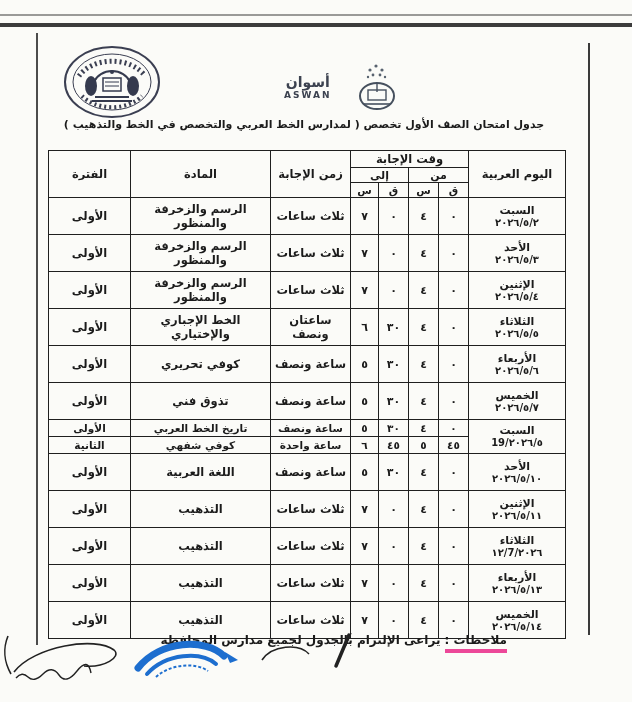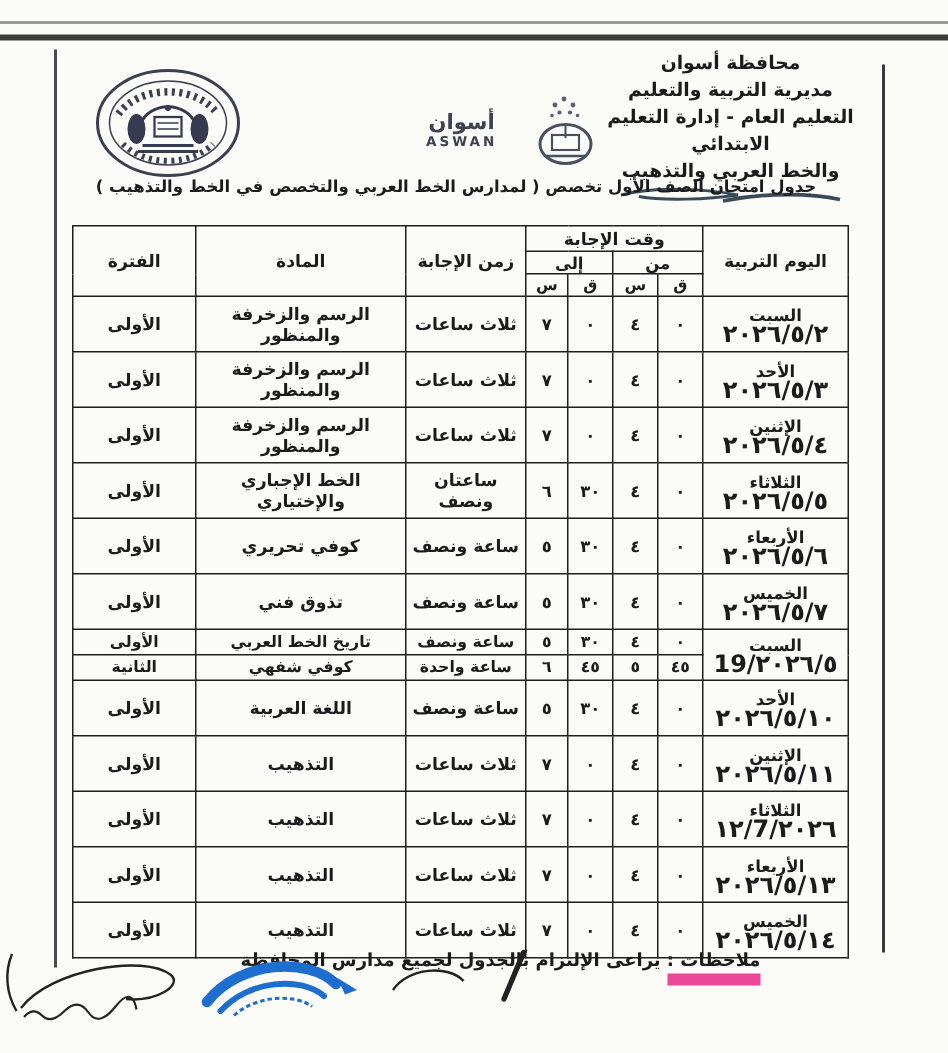--- a/index.html
+++ b/index.html
@@ -36,27 +36,27 @@
     border:1.6px solid #1f1f1f; font-weight:bold; text-align:center;
     vertical-align:middle; padding:0; overflow:hidden;
   }
   table.exam th { font-size:11.5px; }
   thead tr.h1 th { height:16px; }
   thead tr.h2 th { height:14px; font-size:11px;margin-left:44px; }
   thead tr.h3 th { height:14px; font-size:10.5px; }
   tbody tr td { height:36px; font-size:11.5px; }
   tbody tr.half-row td { height:16px; font-size:10.5px; }
   .day-name { font-size:11px; line-height:13px; }
-  .day-date { font-size:16px; line-height:12px; }
+  .day-date { font-size:10px; line-height:12px; }
   .c-num { font-size:11px; }
   .c-subj { font-size:11.5px;margin-left:45px; }
 
   
   .notes { position:absolute; top:633px; right:125px; font-size:12px; font-weight:bold; white-space:nowrap; }
-  .notes-label { border-bottom:8px solid #ec4899; padding-bottom:2px; }
+  .notes-label { border-bottom:4px solid #ec4899; padding-bottom:2px; }
 
   .bottom-decor { position:absolute; top:630px; left:0; }
 </style>
 </head>
 <body>
 
 <div class="page">
 
   <div class="topline-thin"></div>
   <div class="topline-thick"></div>
@@ -95,49 +95,39 @@
         <circle cx="21" cy="4" r="1.6" fill="#58626f"></circle>
         <circle cx="27" cy="8" r="1.6" fill="#58626f"></circle>
         <circle cx="18" cy="13" r="1.4" fill="#58626f"></circle>
         <circle cx="25" cy="13" r="1.4" fill="#58626f"></circle>
         <circle cx="30" cy="15" r="1.2" fill="#58626f"></circle>
         <circle cx="13" cy="15" r="1.2" fill="#58626f"></circle>
       </svg>
     </span>
   </div>
 
-  <div class="org-block">
-    <div>محافظة أسوان</div>
-    <div>مديرية التربية والتعليم</div>
-    <div>التعليم العام - إدارة التعليم الابتدائي</div>
-    <div><span class="org-line4">والخط العربي والتذهيب</span></div>
-    <svg class="org-squiggle" width="150" height="14" viewBox="0 0 150 14">
-      <path d="M2,6 C25,0 60,2 80,6 C60,9 30,10 14,7" fill="none" stroke="#3a4a58" stroke-width="2"></path>
-      <path d="M70,10 C100,4 130,5 148,9" fill="none" stroke="#3a4a58" stroke-width="2.5"></path>
-    </svg>
-  </div>
 
   <div class="title-block">
     <div>جدول امتحان الصف الأول تخصص ( لمدارس الخط العربي والتخصص في الخط والتذهيب )</div>
   </div>
 
   <table class="exam">
     <colgroup>
       <col style="width:97px">
         <col style="width:30px">
         <col style="width:30px">
       <col style="width:30px">
         <col style="width:28px">
         <col style="width:80px">
       <col style="width:140px">
         <col style="width:82px">
     </colgroup>
     <thead>
       <tr class="h1">
-        <th rowspan="3">اليوم التربية</th>
+        <th rowspan="3">اليوم العربية</th>
         <th colspan="4">وقت الإجابة</th>
         <th rowspan="3">زمن الإجابة</th>
         <th rowspan="3">المادة</th>
         <th rowspan="3">الفترة</th>
       </tr>
       <tr class="h2">
         <th colspan="2">من</th>
         <th colspan="2">إلى</th>
       </tr>
       <tr class="h3">

